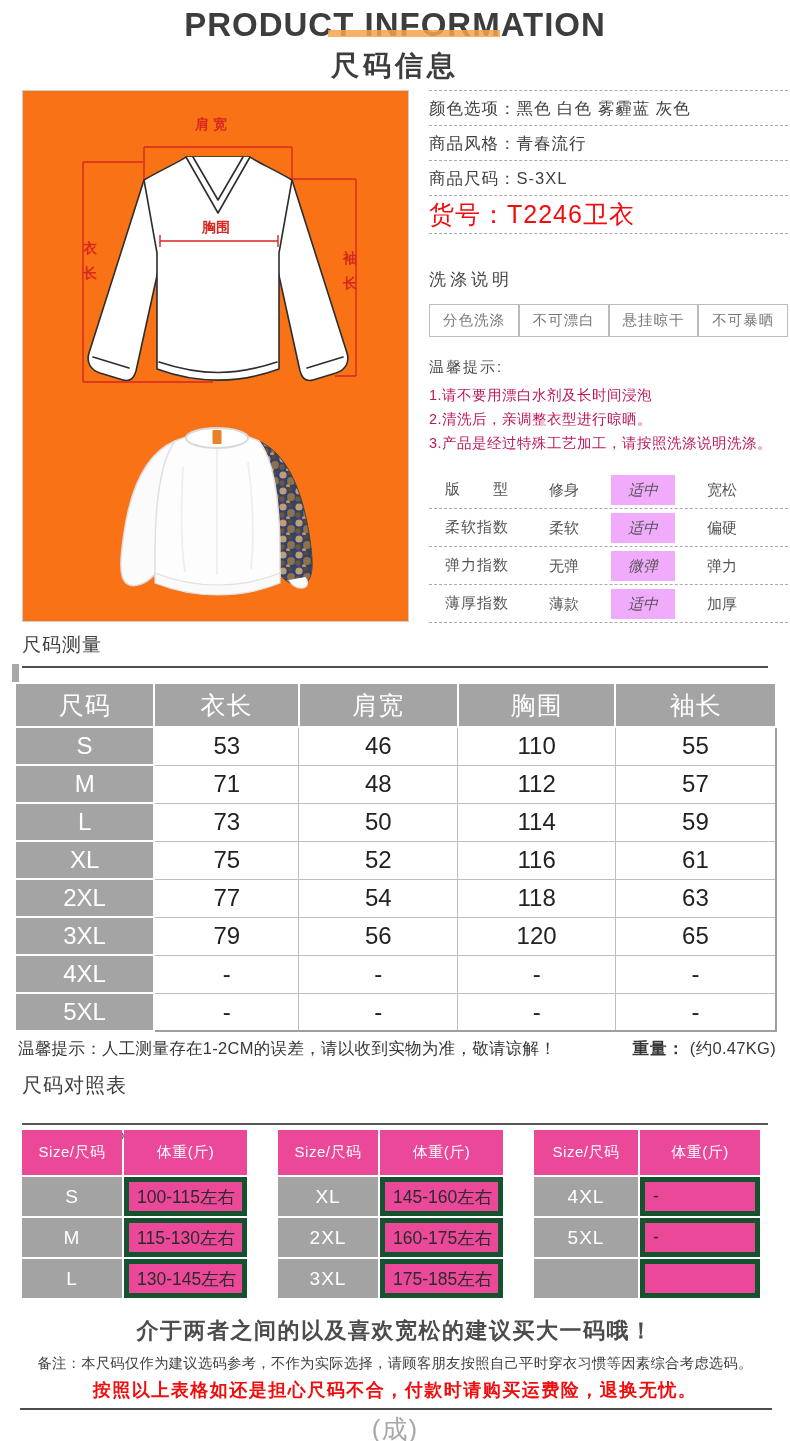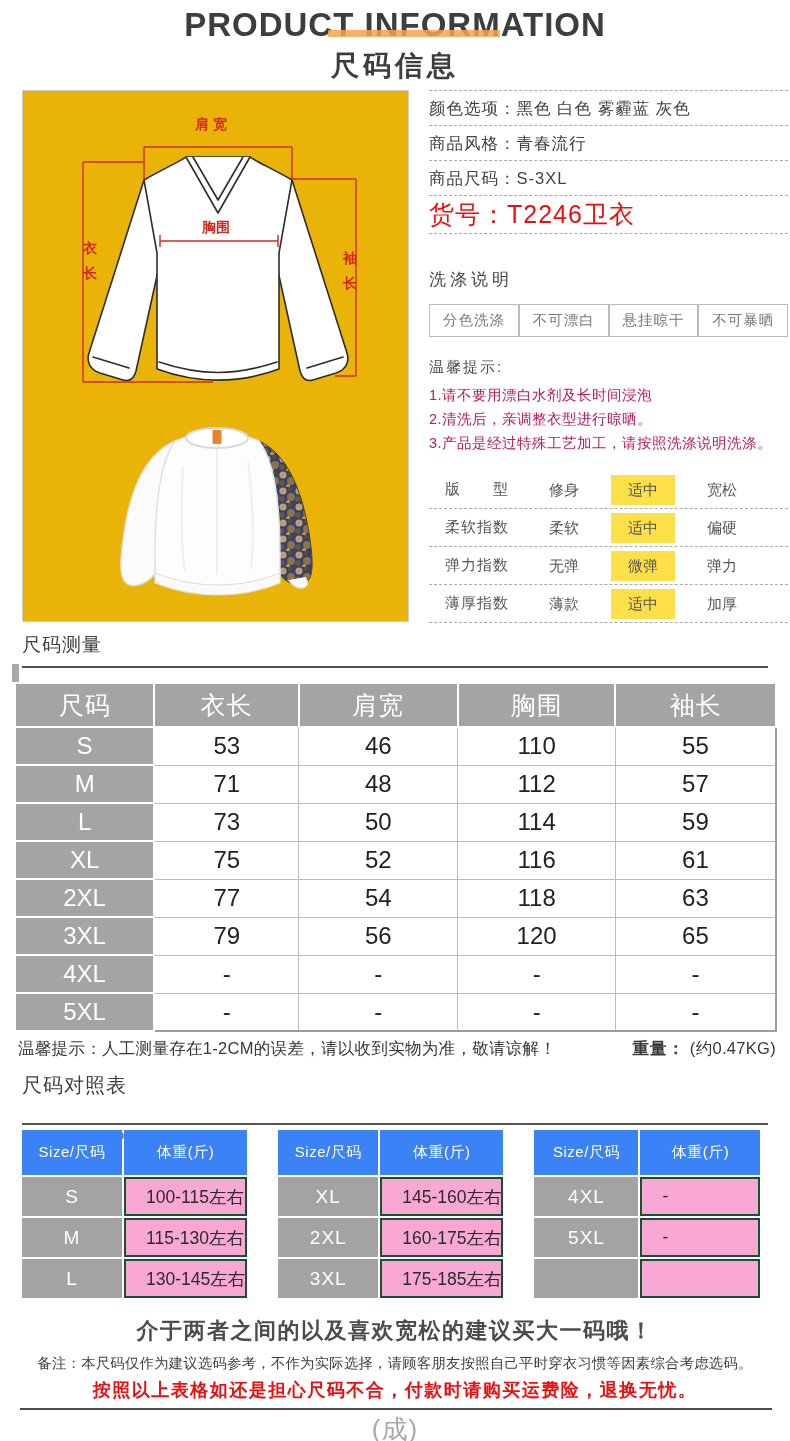--- a/index.html
+++ b/index.html
@@ -6,39 +6,39 @@
   body { background:#fff; font-family:"Liberation Sans","DejaVu Sans",sans-serif; }
   #page { position:relative; width:790px; height:1441px; background:#fff; overflow:hidden; margin:0 auto; }
 
   
   .title-block { position:absolute; top:6px; left:0; width:100%; text-align:center; }
   .title-en { position:relative; display:inline-block; font-size:33px; font-weight:bold; color:#3d3d3d; letter-spacing:1px; z-index:1; }
   .accent-bar { position:absolute; left:328px; top:24px; width:172px; height:7px; background:#f6a44c; opacity:.85; z-index:2; }
   .title-zh { font-size:28px; font-weight:bold; color:#3d3d3d; letter-spacing:4px; margin-top:3px; }
 
   
-  .left-box { position:absolute; left:22px; top:90px; width:387px; height:532px; border:1px solid #ccc; background:#eab308; }
+  .left-box { position:absolute; left:22px; top:90px; width:387px; height:532px; border:1px solid #ccc; background:#f97316; }
   .left-box svg { display:block; }
 
   
   .right-col { position:absolute; left:429px; top:90px; width:359px; }
   .info-row { border-bottom:1px dashed #aaa; font-size:16.5px; color:#414141; letter-spacing:1px; line-height:34px; height:35px; white-space:nowrap; overflow:hidden; }
   .info-row:first-child { border-top:1px dashed #aaa; height:36px; }
   .item-no-row { border-bottom:1px dashed #aaa; font-size:25px; color:#f10d0d; line-height:37px; height:38px; letter-spacing:1px; white-space:nowrap; }
   .wash-title { margin-top:34px; font-size:17px; color:#444; letter-spacing:4px; }
   .wash-tags { margin-top:13px; display:flex; }
   .wash-tag { border:1px solid #bcbcbc; padding:6px 4px; font-size:14.5px; color:#787878; letter-spacing:1px; text-align:center; flex:1; white-space:nowrap; }
   .tips-title { margin-top:21px; font-size:15px; color:#4c4c4c; letter-spacing:2px; }
   .tip { font-size:14.5px; color:#be185d; line-height:24px; letter-spacing:.5px; white-space:nowrap; }
   .tips { margin-top:6px; }
   .attrs { margin-top:16px; }
   .attr-row { display:flex; align-items:center; height:38px; border-bottom:1px dashed #aaa; padding-left:16px; }
   .attr-label { width:72px; font-size:15px; color:#555; letter-spacing:1px; white-space:nowrap; }
   .attr-opt { width:64px; margin-left:15px; text-align:center; font-size:15px; color:#555; line-height:30px; }
-  .attr-opt.sel { background:#fde047; }
+  .attr-opt.sel { background:#f0abfc;font-style:italic; }
 
   
   .measure-title { position:absolute; left:22px; top:632px; width:746px; border-bottom:2px solid #4f4f4f; padding-bottom:8px; font-size:19px; color:#3e3e3e; letter-spacing:1px; }
   .table-tab { position:absolute; left:12px; top:664px; width:7px; height:18px; background:#a8a8a8; }
 
   table.main { position:absolute; left:14px; top:682px; width:763px; border-collapse:collapse; table-layout:fixed; }
   table.main th { background:#a4a4a4; color:#fff; font-weight:normal; font-size:25px; height:44px; border:2px solid #fff; letter-spacing:1px; }
   table.main td { background:#fff; color:#222; font-size:24px; height:38px; text-align:center; border:1px solid #bdbdbd; }
   table.main td.szcol { background:#a4a4a4; color:#fff; border:2px solid #fff; font-size:24px; }
   table.main { border:2px solid #9e9e9e; }
@@ -47,24 +47,24 @@
   .note-line { position:absolute; left:18px; top:1038px; width:758px; display:flex; justify-content:space-between; font-size:16.5px; color:#373737; letter-spacing:.3px; white-space:nowrap; }
   .note-weight b { font-weight:bold; letter-spacing:1px; }
 
   
   .compare-block { position:absolute; left:22px; top:1072px; width:746px; }
   .compare-title { font-size:20px; color:#3e3e3e; letter-spacing:1px; border-bottom:2px solid #555; padding-bottom:24px; }
   .compare-sub { margin-top:5px; font-size:11.5px; color:#454545; letter-spacing:.5px; }
 
   .small-tables { position:absolute; left:20px; top:1128px; display:flex; gap:27px; }
   table.wtab { border-collapse:separate; border-spacing:2px; }
-  table.wtab th { background:#3b82f6; color:#fff; font-weight:normal; font-size:15px; height:45px; letter-spacing:.5px; }
+  table.wtab th { background:#ec4899; color:#fff; font-weight:normal; font-size:15px; height:45px; letter-spacing:.5px; }
   table.wtab td { height:39px; }
   table.wtab td.size { background:#a3a3a3; color:#fff; font-size:19px; text-align:center; letter-spacing:1px; }
-  table.wtab td.val { background:#f9a8d4; color:#2b2b2b; font-size:17.5px; padding-left:20px; border:2px solid #14532d; white-space:nowrap; }
+  table.wtab td.val { background:#ec4899; color:#2b2b2b; font-size:17.5px; padding-left:8px; border:5px solid #14532d; white-space:nowrap; }
   .w-c1 { width:100px; } .w-c2 { width:123px; }
   .t3 .w-c1 { width:104px; } .t3 .w-c2 { width:120px; }
 
   
   .footer-advice { position:absolute; top:1316px; left:0; width:100%; text-align:center; font-size:22px; font-weight:600; color:#4c4c4c; letter-spacing:1.5px; }
   .footer-note { position:absolute; top:1354px; left:0; width:100%; text-align:center; font-size:14.3px; color:#3e3e3e; letter-spacing:.3px; white-space:nowrap; }
   .footer-warning { position:absolute; top:1378px; left:0; width:100%; text-align:center; font-size:18px; font-weight:600; color:#f10d0d; letter-spacing:1.5px; }
   .footer-rule { position:absolute; top:1408px; left:20px; width:752px; border-top:2px solid #4c4c4c; }
   .footer-stamp { position:absolute; top:1412px; left:0; width:100%; text-align:center; font-size:26px; color:#a8a8a8; letter-spacing:1px; }
 

